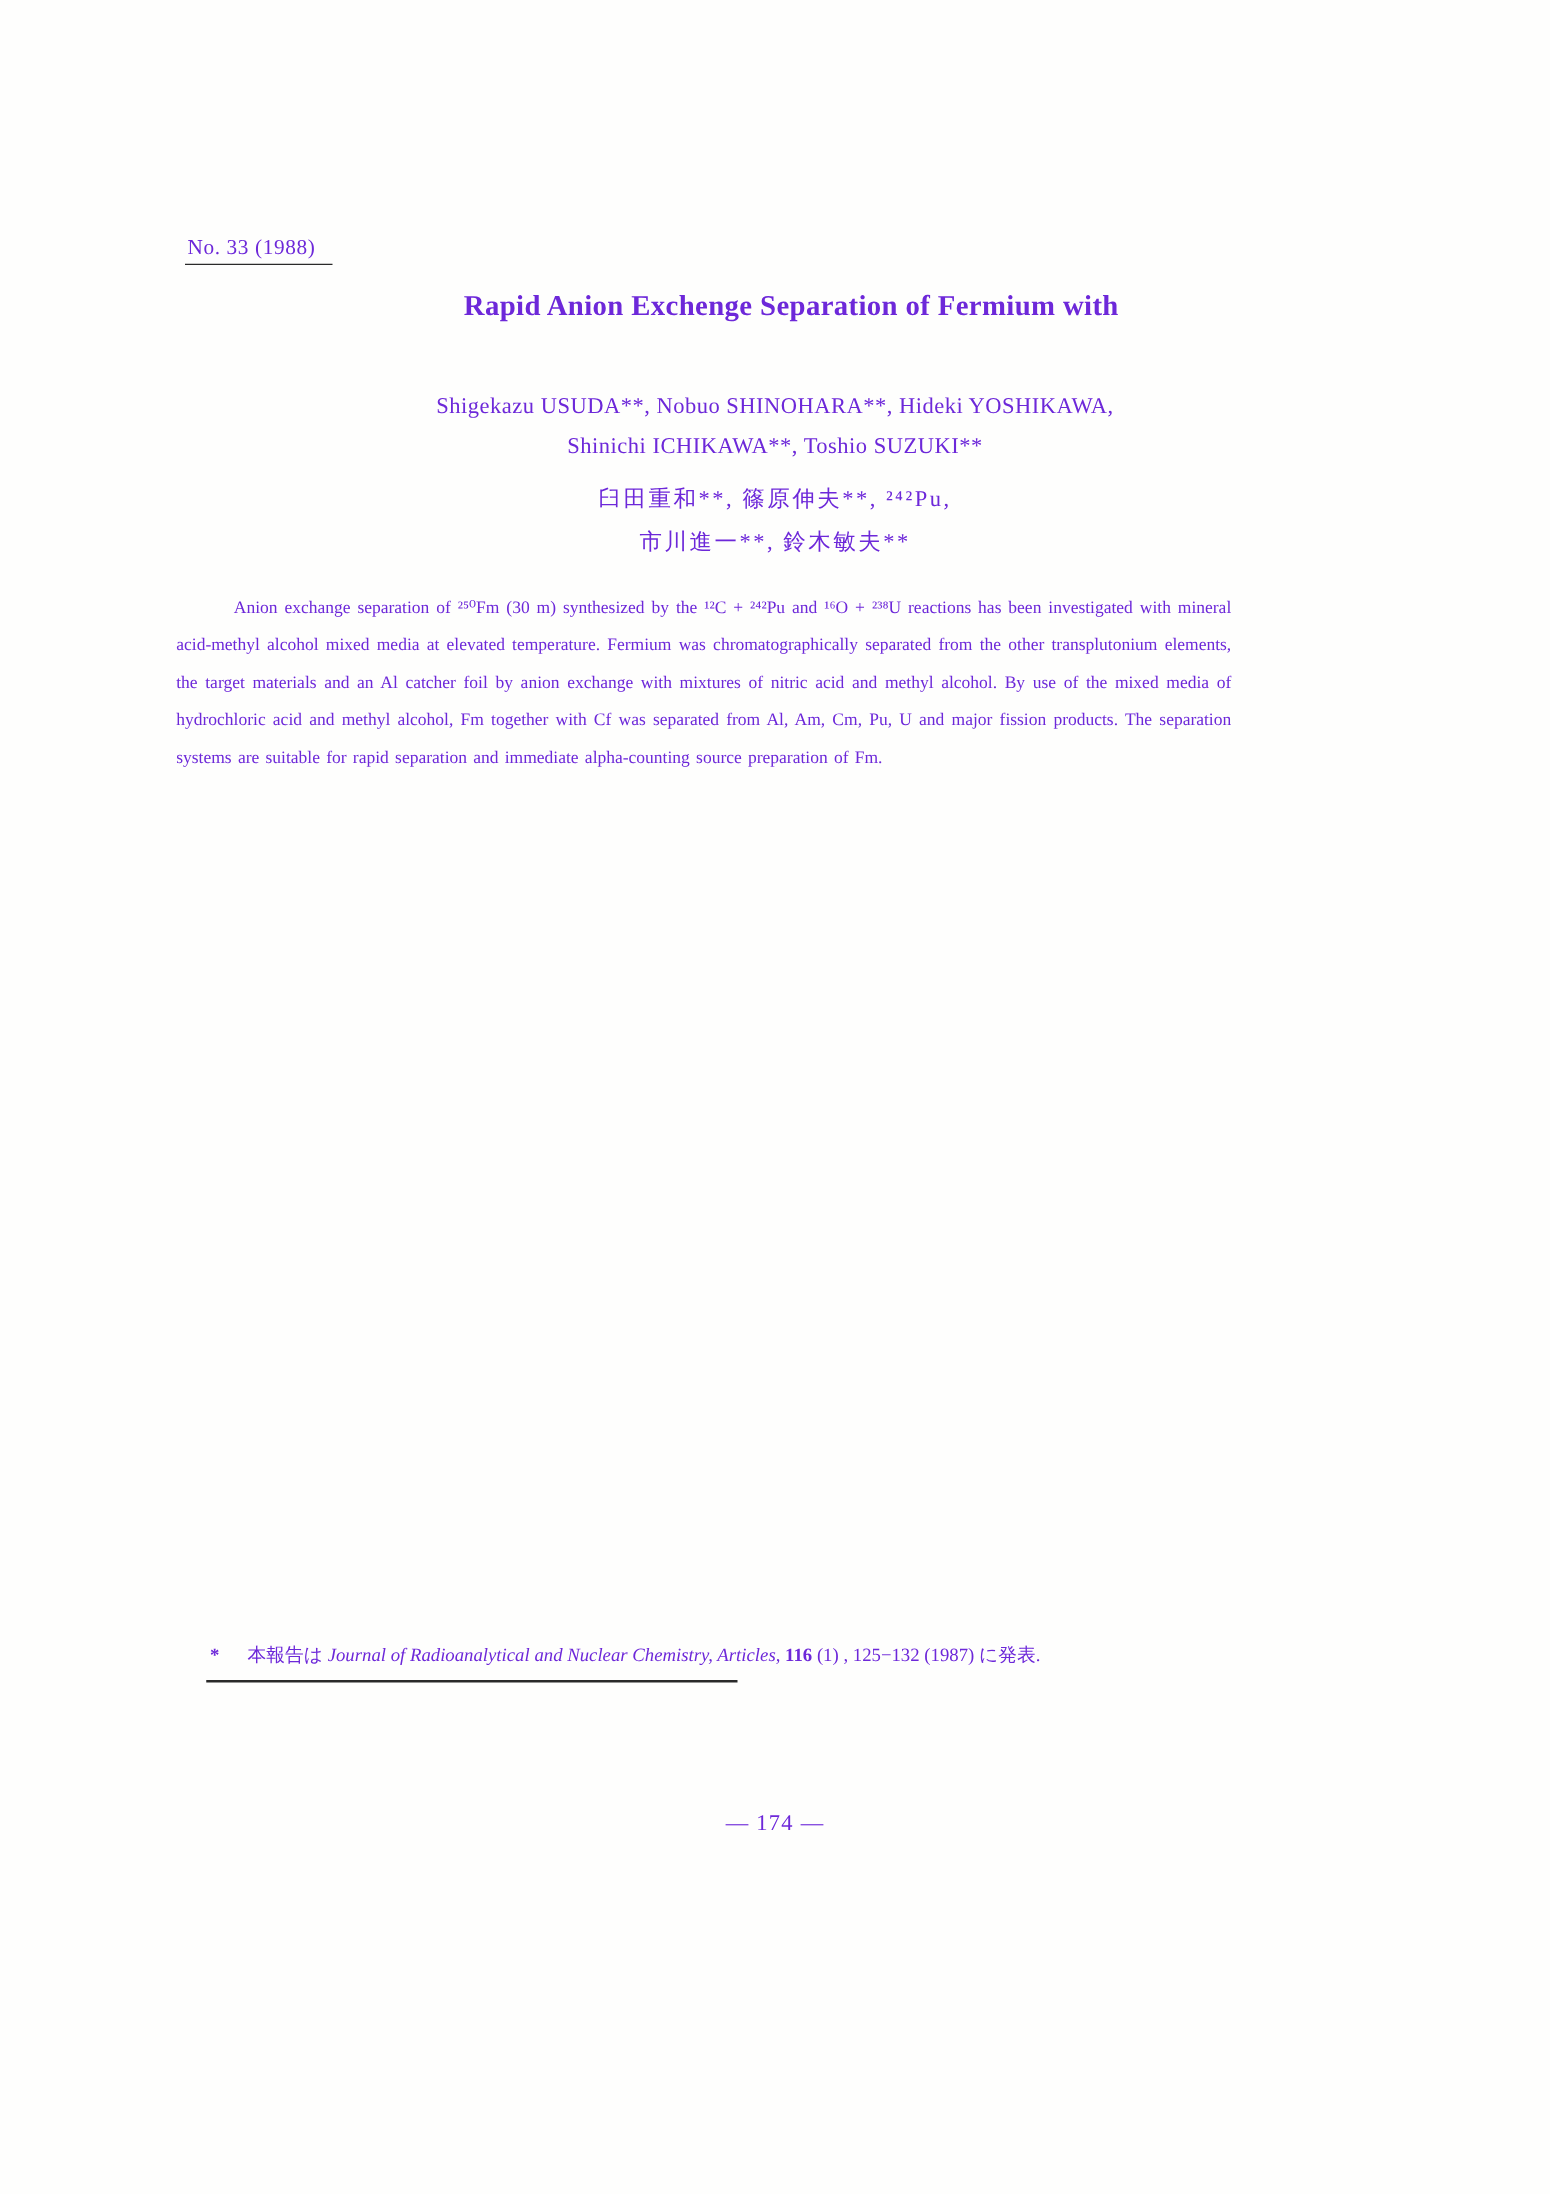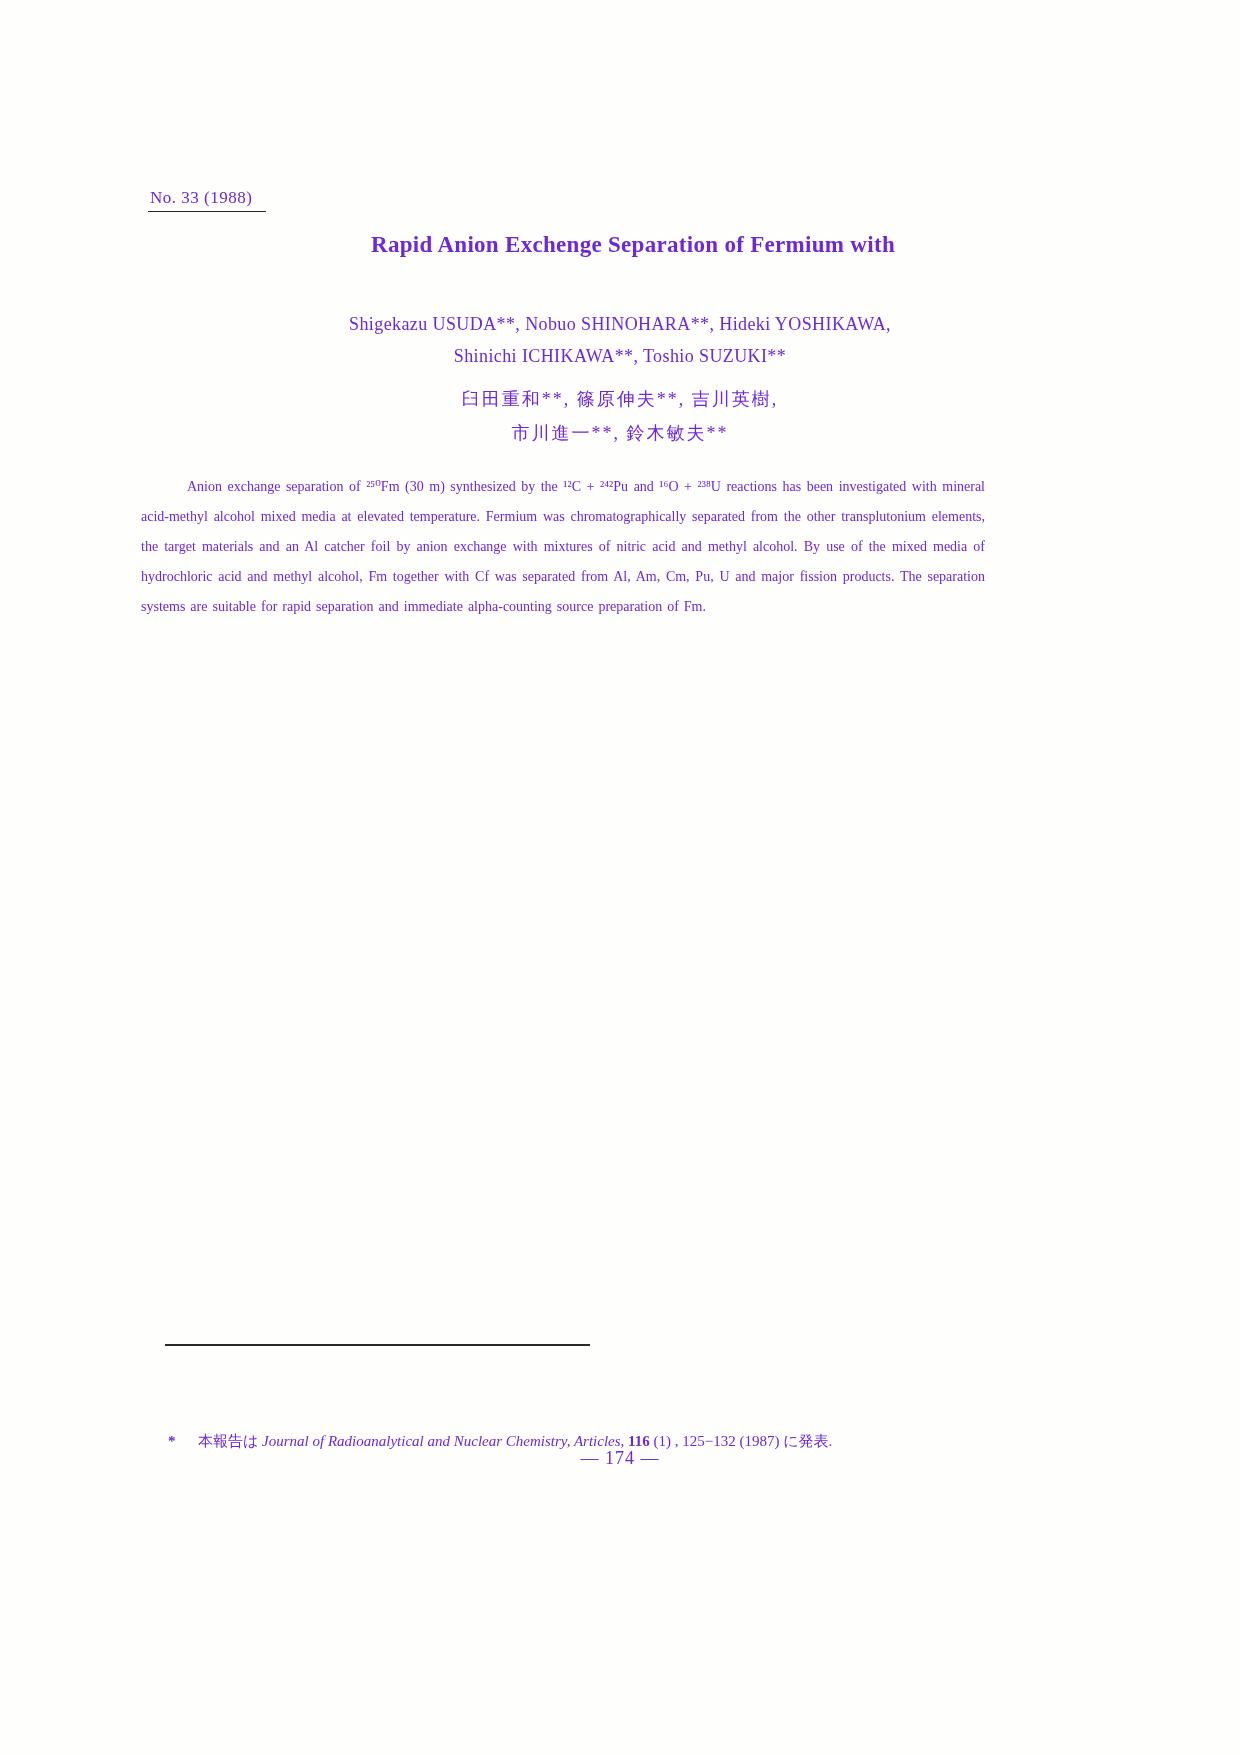--- a/index.html
+++ b/index.html
@@ -75,21 +75,21 @@
     top: 1344px;
     width: 425px;
     height: 2px;
     background: #2a2a2a;
   }
   .footnote {
     position: absolute;
     font-size: 15px;
     line-height: 26px;
   }
-  .footnote-1 { left: 168px; top: 1428px; width: 820px; }
+  .footnote-1 { left: 168px; top: 1312px; width: 820px; }
   .footnote-2 { left: 160px; top: 1414px; width: 820px; }
   .footnote .marker {
     display: inline-block;
     width: 30px;
     font-weight: bold;
     vertical-align: top;
   }
   .footnote .fn-body {
     display: inline-block;
     width: 780px;
@@ -117,21 +117,21 @@
   <div class="title-block">
     <div>Rapid Anion Exchenge Separation of Fermium with</div>
   </div>
 
   <div class="authors-block">
     <div>Shigekazu USUDA**, Nobuo SHINOHARA**, Hideki YOSHIKAWA,</div>
     <div>Shinichi ICHIKAWA**, Toshio SUZUKI**</div>
   </div>
 
   <div class="authors-jp-block">
-    <div>臼田重和**,  篠原伸夫**,  吉川英樹,</div>
+    <div>臼田重和**,  篠原伸夫**,  ²⁴²Pu,</div>
     <div>市川進一**,  鈴木敏夫**</div>
   </div>
 
   <div class="abstract">Anion exchange separation of ²⁵⁰Fm (30 m) synthesized by the ¹²C + ²⁴²Pu and ¹⁶O + ²³⁸U reactions has been investigated with mineral acid-methyl alcohol mixed media at elevated temperature.  Fermium was chromatographically separated from the other transplutonium elements, the target materials and an Al catcher foil by anion exchange with mixtures of nitric acid and methyl alcohol.  By use of the mixed media of hydrochloric acid and methyl alcohol, Fm together with Cf was separated from Al, Am, Cm, Pu, U and major fission products.  The separation systems are suitable for rapid separation and immediate alpha-counting source preparation of Fm.</div>
 
   <div class="footnote-rule"></div>
 
   <div class="footnote footnote-1">
     <span class="marker">*</span><span class="fn-body"><span>本報告は </span><span class="fn-italic">Journal of Radioanalytical and Nuclear Chemistry, Articles,</span><span class="fn-bold"> 116</span><span> (1) , 125−132 (1987) に発表.</span></span>
   </div>

